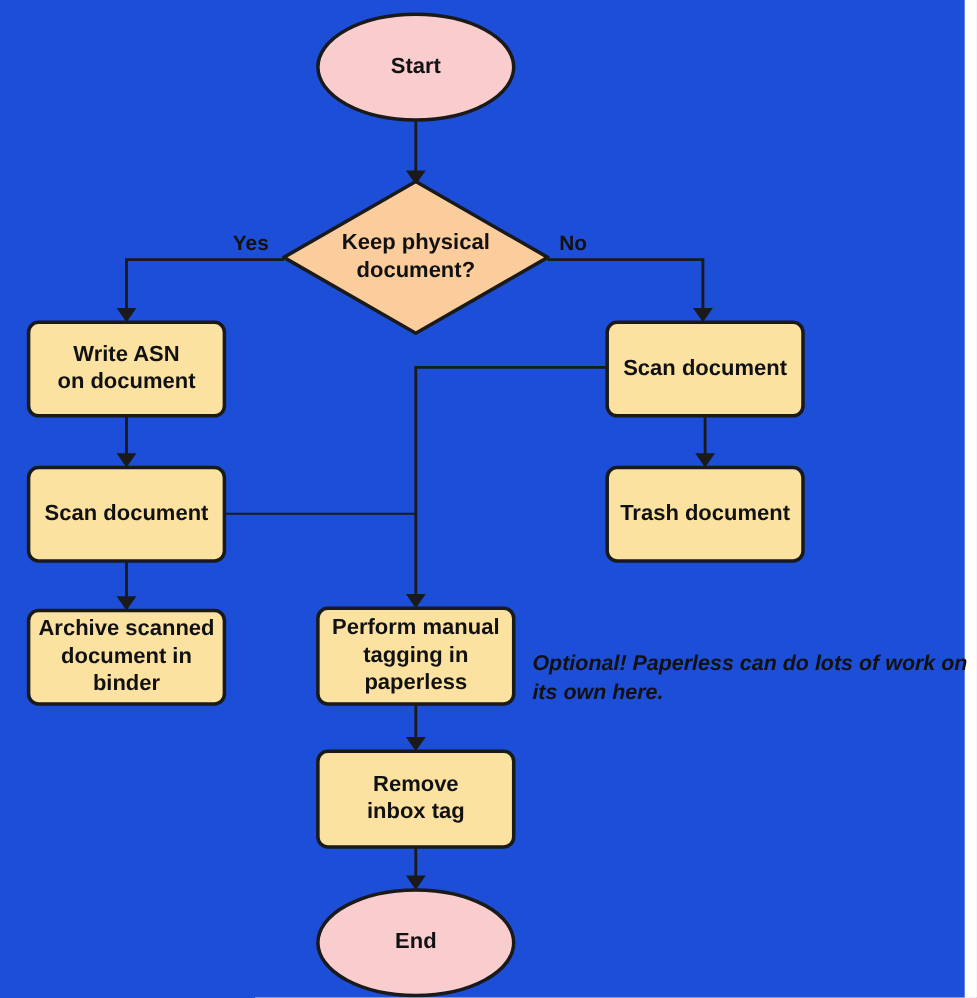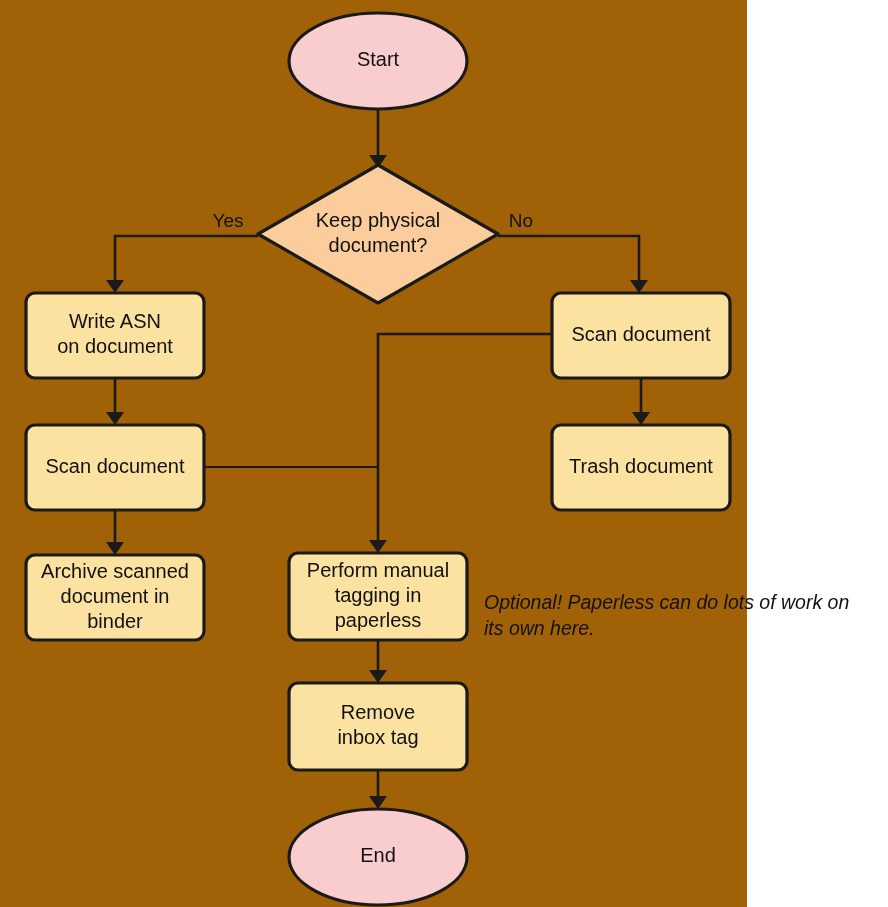--- a/index.html
+++ b/index.html
@@ -9,23 +9,24 @@
     background: #ffffff;
   }
   body {
     width: 888px;
     height: 907px;
     overflow: hidden;
     font-family: "Liberation Sans", sans-serif;
   }
   #flowchart-root {
     position: relative;
-    width: 747px;
+    width: 877px;
     height: 907px;
-    background: #a16207;
+    background: #1d4ed8;
+    font-weight: bold;
   }
   svg.flow-canvas {
     display: block;
     width: 888px;
     height: 907px;
   }
   .node-shape {
     stroke: #1a1a1a;
     stroke-width: 3.2;
     stroke-linejoin: round;

